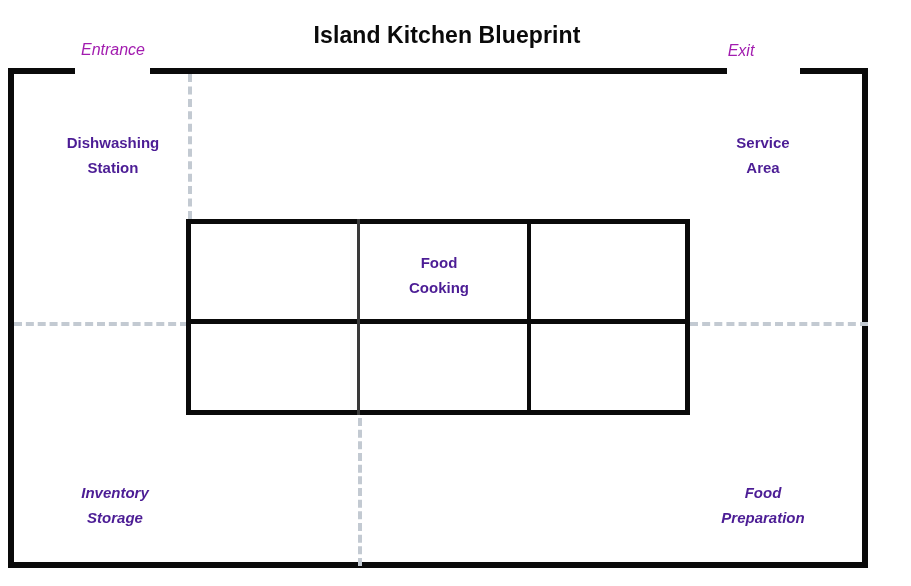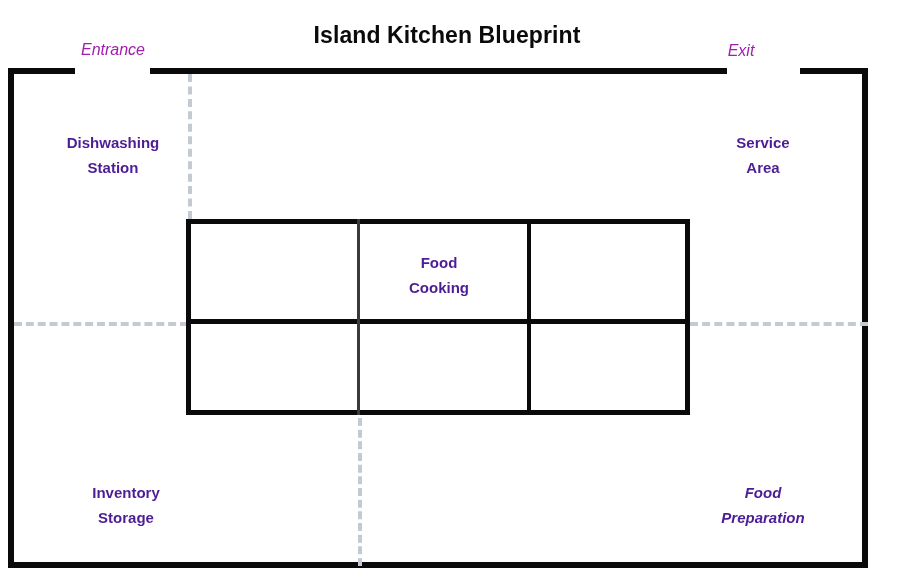--- a/index.html
+++ b/index.html
@@ -108,21 +108,21 @@
     position: absolute;
     font-size: 15px;
     font-weight: bold;
     color: #4c1d95;
     text-align: center;
     line-height: 25px;
     white-space: pre-line;
   }
   #zone-dishwashing { left: 33px;  top: 130px; width: 160px; }
   #zone-service     { left: 683px; top: 130px; width: 160px; }
-  #zone-inventory   { left: 46px;  top: 480px; width: 160px; }
+  #zone-inventory   { left: 35px;  top: 480px; width: 160px; font-style: italic; }
   #zone-food-prep   { left: 683px; top: 480px; width: 160px; font-style: italic; }
   #zone-meal        { left: 359px; top: 250px; width: 160px; }
 </style>
 </head>
 <body>
 
 <div id="blueprint">
 
   <div class="title">Island Kitchen Blueprint</div>
 

